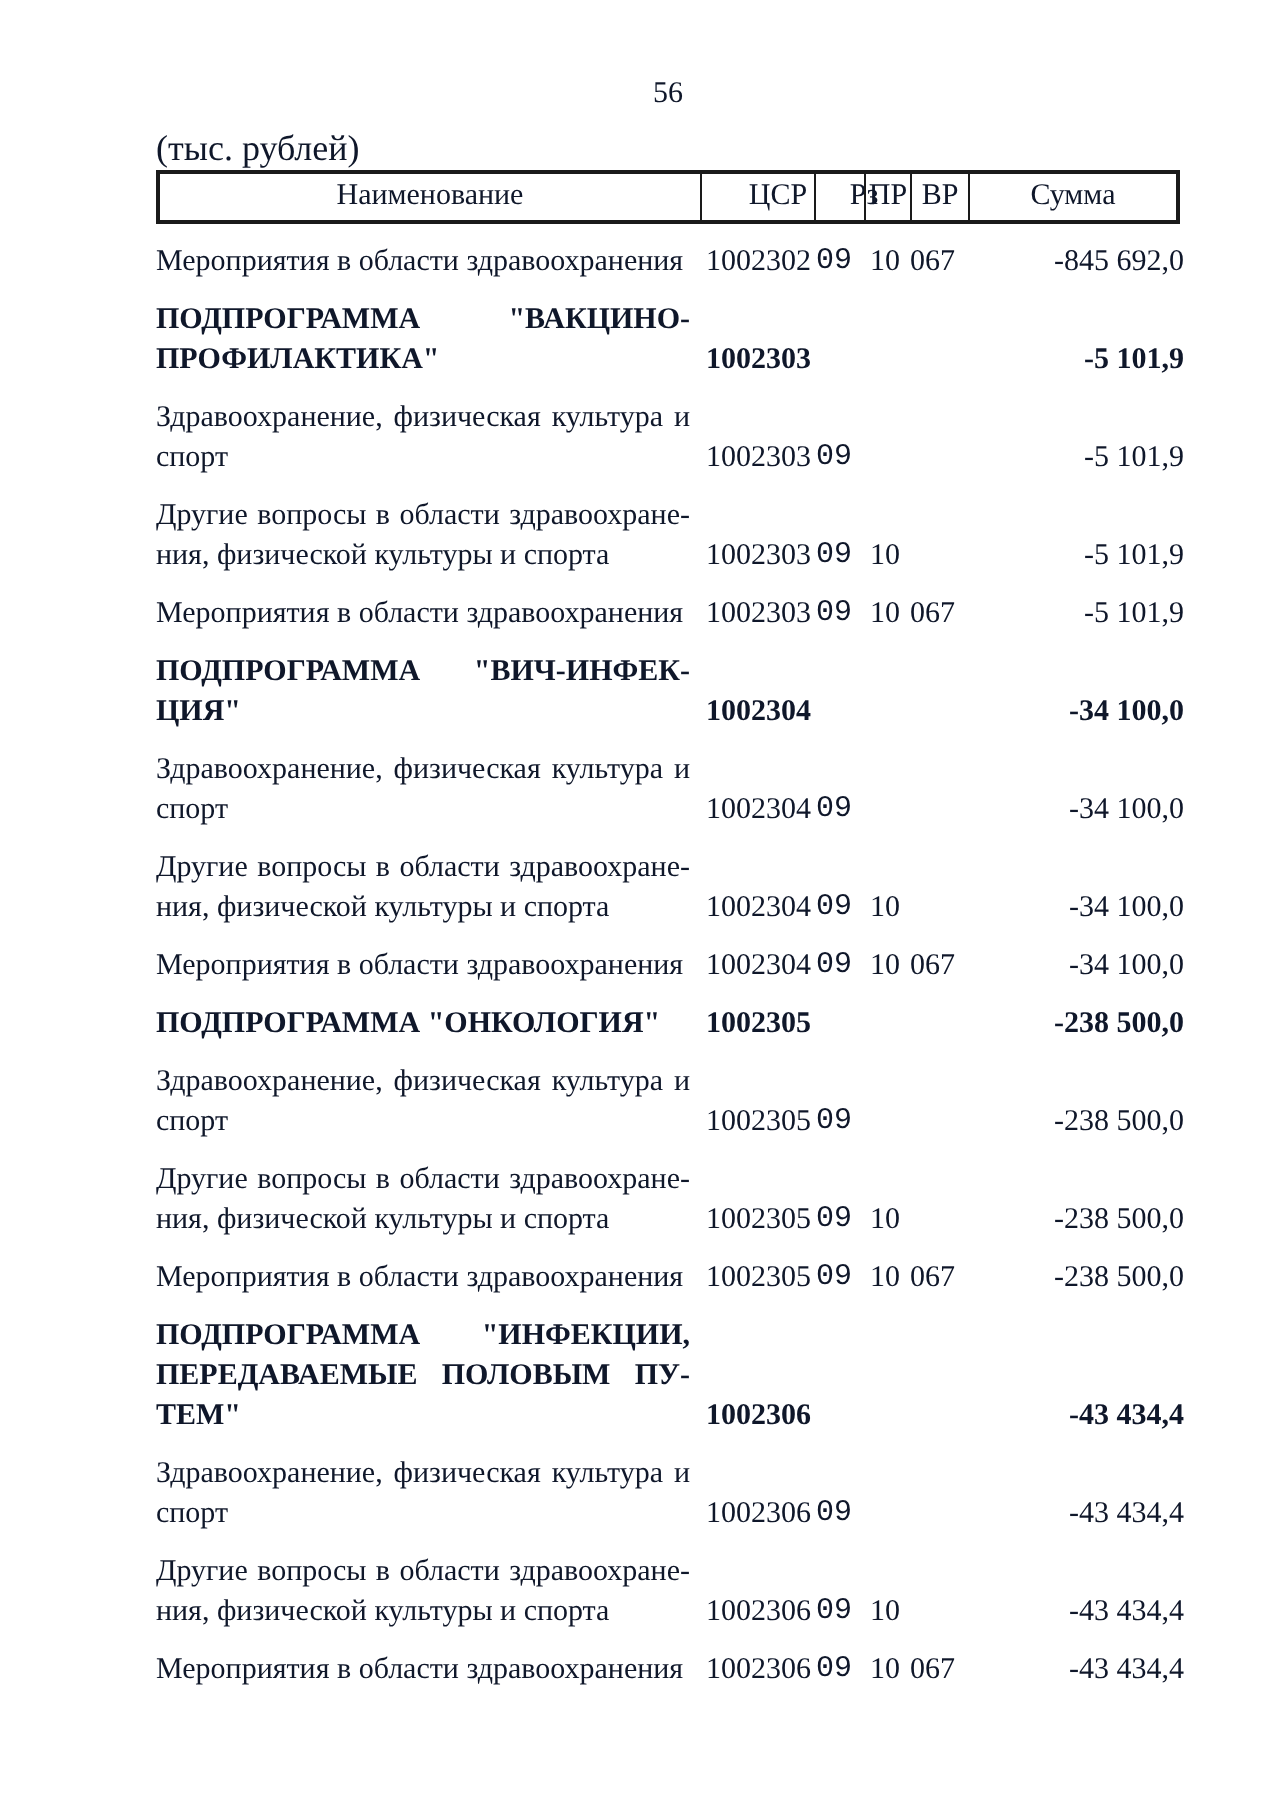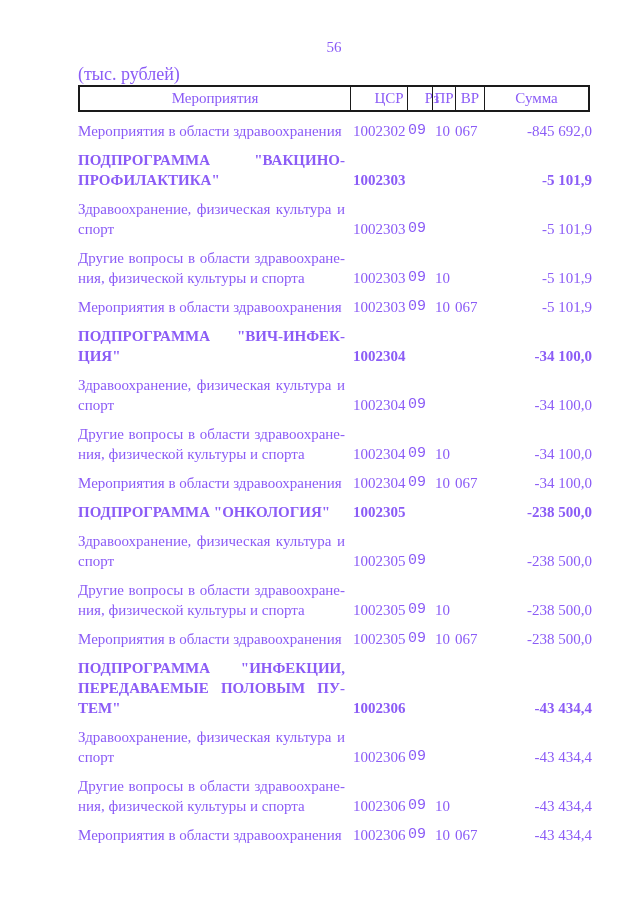--- a/index.html
+++ b/index.html
@@ -1,21 +1,21 @@
 <!DOCTYPE html>
 <html><head>
 <meta charset="utf-8">
 <style>
   html, body { margin: 0; padding: 0; background: #ffffff; }
   .page {
     position: relative;
     width: 640px;
     height: 900px;
     background: #ffffff;
-    color: #8b5cf6;
+    color: #0f172a;
     font-family: "Liberation Serif", serif;
     overflow: hidden;
   }
   .page-number {
     position: absolute;
     top: 39px;
     left: 78px;
     width: 512px;
     text-align: center;
     font-size: 15px;
@@ -80,21 +80,21 @@
 </head>
 <body>
 
 <div class="page">
 
   <div class="page-number">56</div>
 
   <div class="units-note">(тыс. рублей)</div>
 
   <div class="table-header">
-    <div class="hc hc-name">Мероприятия</div>
+    <div class="hc hc-name">Наименование</div>
     <div class="hc hc-csr">ЦСР</div>
     <div class="hc hc-rz">Рз</div>
     <div class="hc hc-pr">ПР</div>
     <div class="hc hc-vr">ВР</div>
     <div class="hc hc-summa">Сумма</div>
   </div>
 
   <div class="rows" id="rows">
       <div class="row">
         <div class="cell-name">

